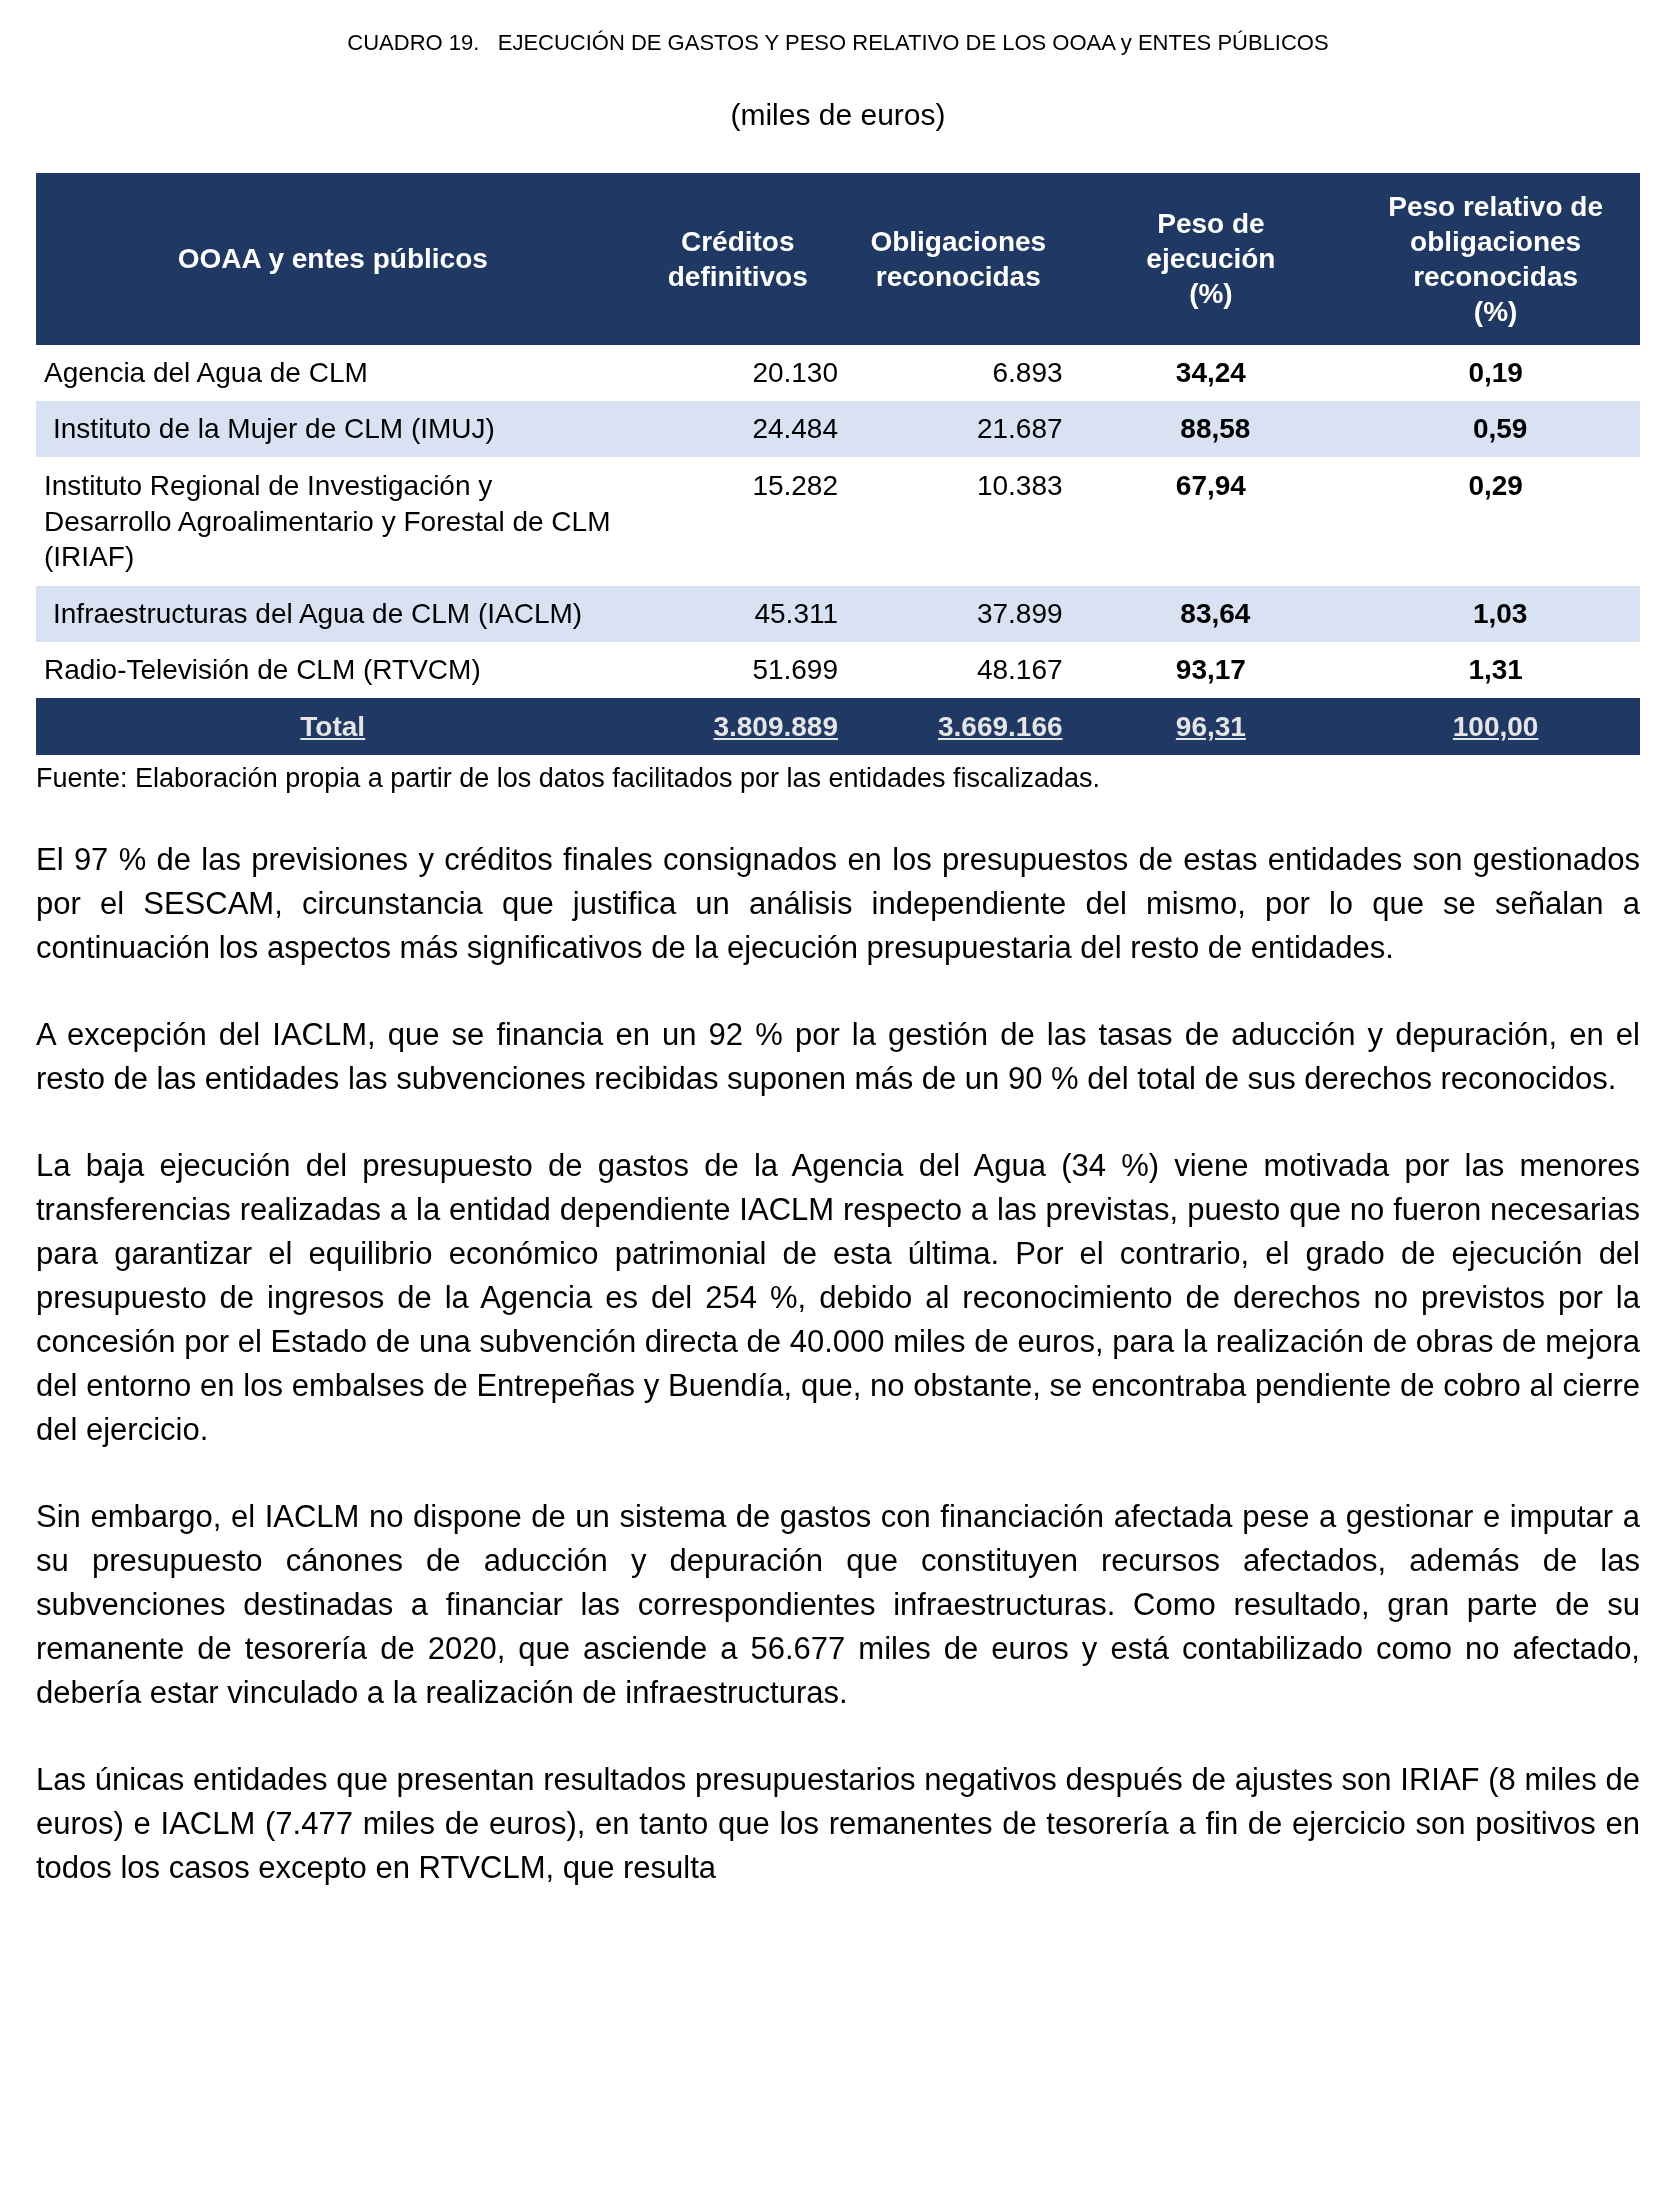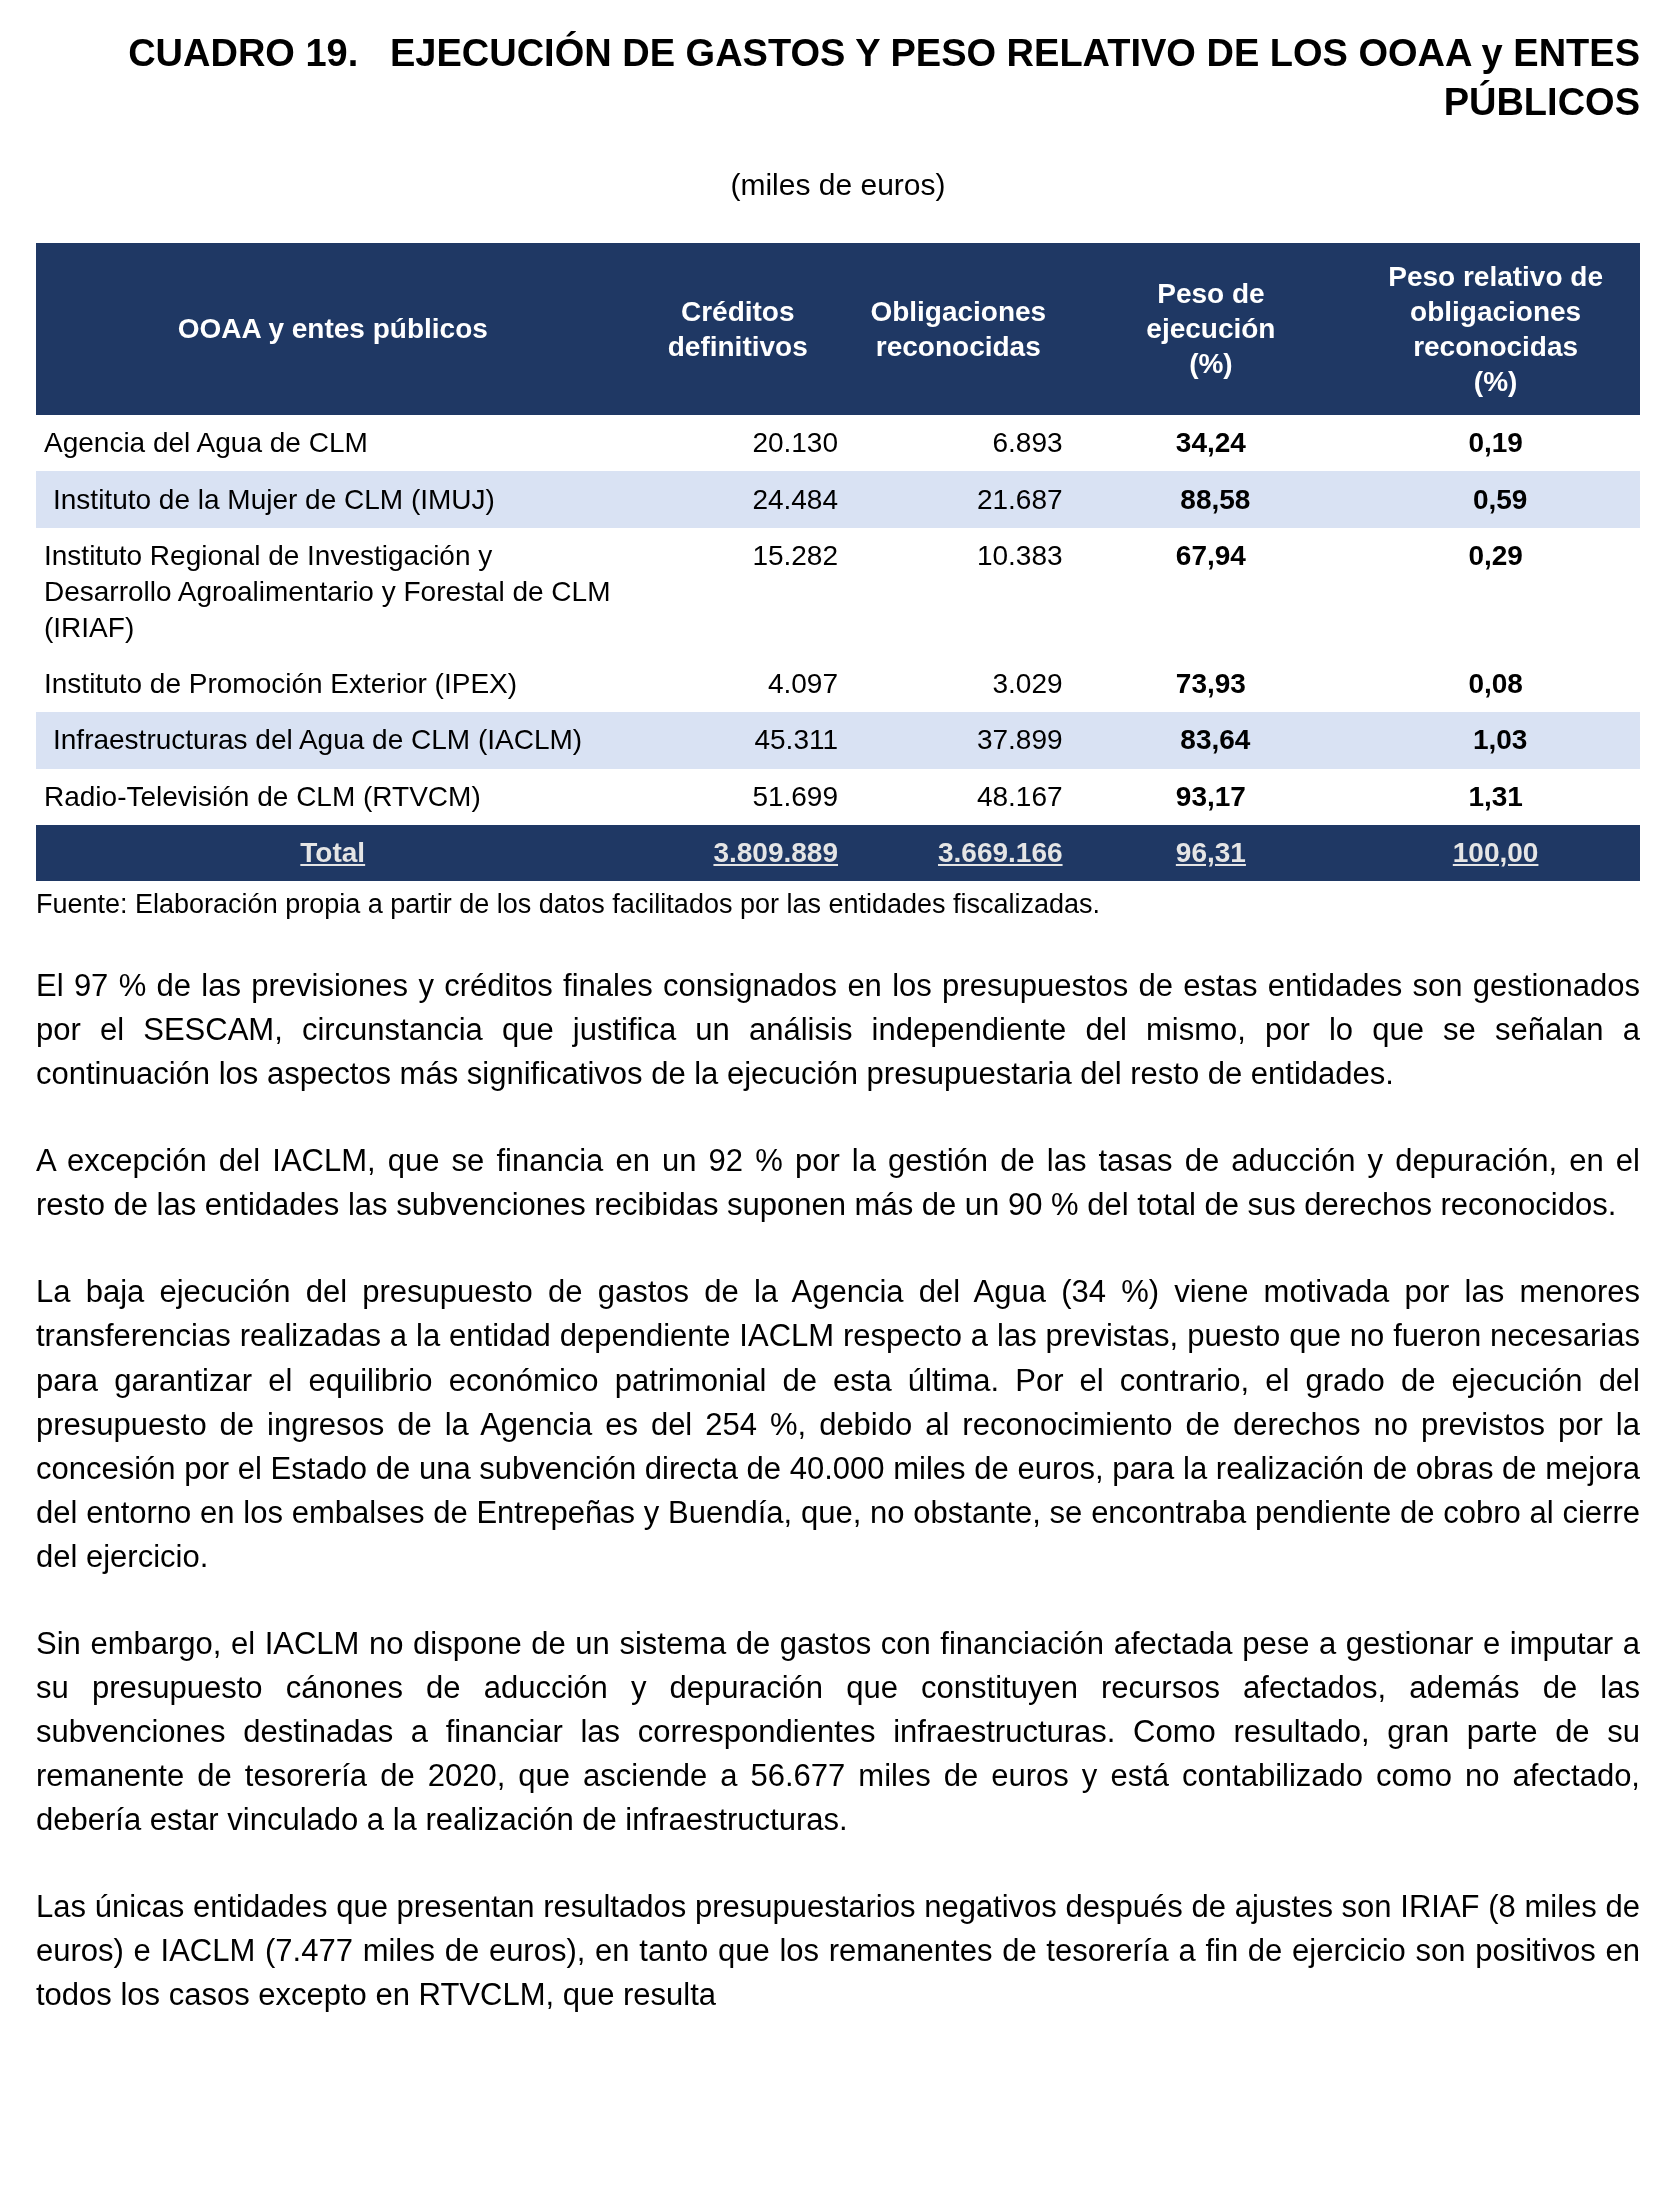--- a/index.html
+++ b/index.html
@@ -11,23 +11,23 @@
     color: #000000;
   }
   .page {
     box-sizing: border-box;
     width: 1675px;
     height: 2205px;
     overflow: hidden;
     padding: 29px 35px 0 36px;
   }
   .caption {
-    font-size: 38px;
-    font-weight: bold;
-    text-align: right;
+    font-size: 22px;
+    font-weight: normal;
+    text-align: center;
     line-height: 1.3;
     margin: 0 0 40px 0;
   }
   .units {
     font-size: 30px;
     text-align: center;
     margin: 0 0 41px 0;
   }
   table.budget {
     width: 100%;
@@ -121,27 +121,20 @@
         <td class="pct">88,58</td>
         <td class="pct">0,59</td>
       </tr>
       <tr>
         <td class="entity">Instituto Regional de Investigación y Desarrollo Agroalimentario y Forestal de CLM (IRIAF)</td>
         <td class="num">15.282</td>
         <td class="num">10.383</td>
         <td class="pct">67,94</td>
         <td class="pct">0,29</td>
       </tr>
-      <tr>
-        <td class="entity">Instituto de Promoción Exterior (IPEX)</td>
-        <td class="num">4.097</td>
-        <td class="num">3.029</td>
-        <td class="pct">73,93</td>
-        <td class="pct">0,08</td>
-      </tr>
       <tr class="alt">
         <td class="entity">Infraestructuras del Agua de CLM (IACLM)</td>
         <td class="num">45.311</td>
         <td class="num">37.899</td>
         <td class="pct">83,64</td>
         <td class="pct">1,03</td>
       </tr>
       <tr>
         <td class="entity">Radio-Televisión de CLM (RTVCM)</td>
         <td class="num">51.699</td>

